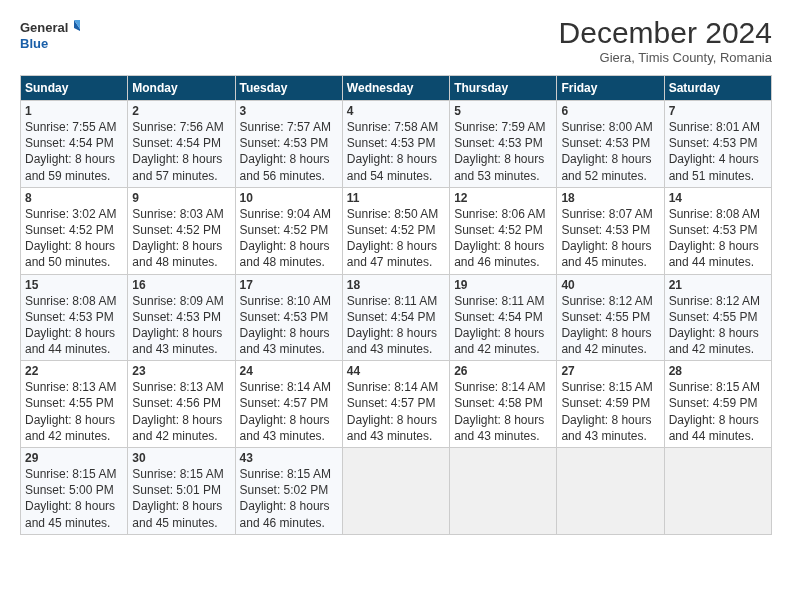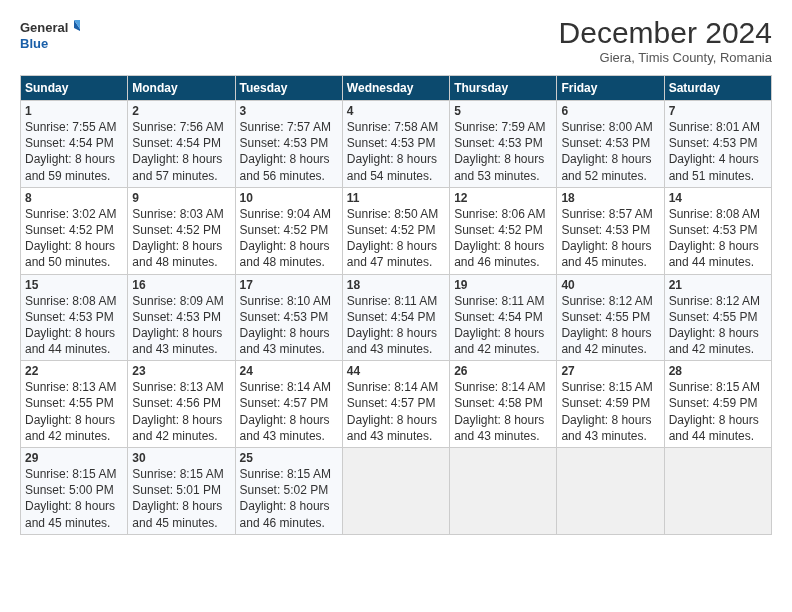--- a/index.html
+++ b/index.html
@@ -211,21 +211,21 @@
         <span class="day-num">12</span>
         <div class="day-info">
           <span>Sunrise: 8:06 AM</span><br>
           <span>Sunset: 4:52 PM</span><br>
           <span>Daylight: 8 hours and 46 minutes.</span>
         </div>
       </td>
           <td>
         <span class="day-num">18</span>
         <div class="day-info">
-          <span>Sunrise: 8:57 AM</span><br>
+          <span>Sunrise: 8:07 AM</span><br>
           <span>Sunset: 4:53 PM</span><br>
           <span>Daylight: 8 hours and 45 minutes.</span>
         </div>
       </td>
           <td>
         <span class="day-num">14</span>
         <div class="day-info">
           <span>Sunrise: 8:08 AM</span><br>
           <span>Sunset: 4:53 PM</span><br>
           <span>Daylight: 8 hours and 44 minutes.</span>
@@ -359,21 +359,21 @@
       </td>
           <td>
         <span class="day-num">30</span>
         <div class="day-info">
           <span>Sunrise: 8:15 AM</span><br>
           <span>Sunset: 5:01 PM</span><br>
           <span>Daylight: 8 hours and 45 minutes.</span>
         </div>
       </td>
           <td>
-        <span class="day-num">25</span>
+        <span class="day-num">43</span>
         <div class="day-info">
           <span>Sunrise: 8:15 AM</span><br>
           <span>Sunset: 5:02 PM</span><br>
           <span>Daylight: 8 hours and 46 minutes.</span>
         </div>
       </td>
           <td class="empty-cell"></td>
           <td class="empty-cell"></td>
           <td class="empty-cell"></td>
           <td class="empty-cell"></td>

